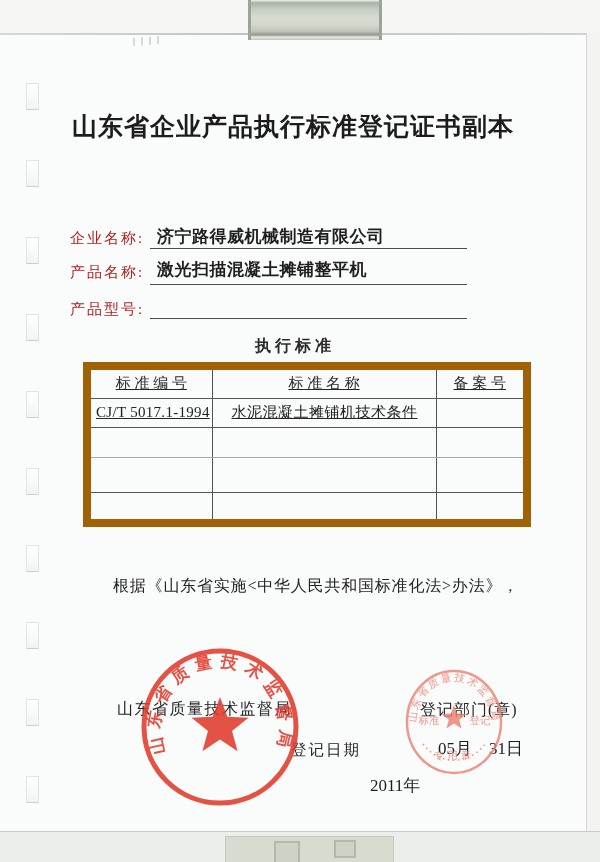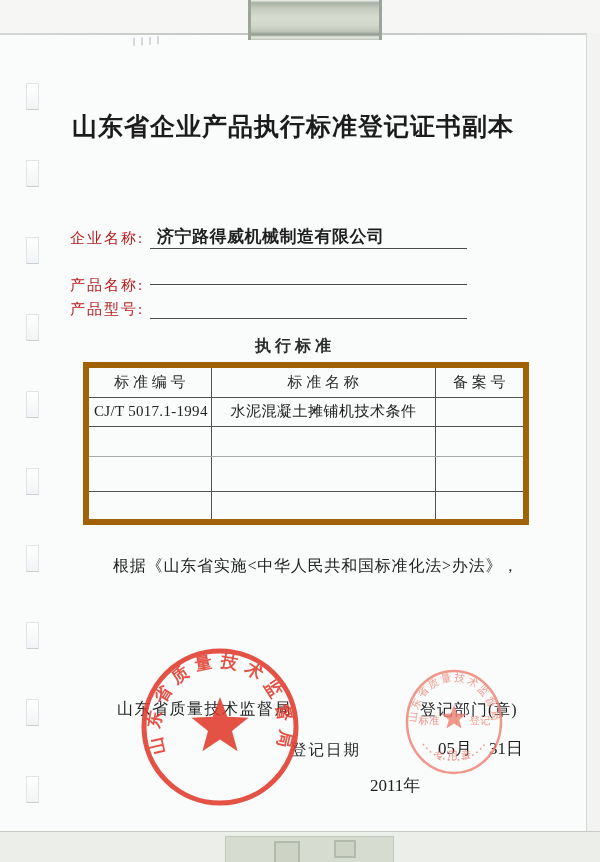--- a/index.html
+++ b/index.html
@@ -46,32 +46,32 @@
   .reg-value{font-size:17px;letter-spacing:.5px;margin-left:22px;color:#1e1e1e;}
   .field-label{position:absolute;left:70px;font-size:15px;letter-spacing:2px;color:#b91c1c;}
   .field-value{position:absolute;left:157px;font-size:17px;font-weight:600;letter-spacing:.5px;color:#1f1f1f;white-space:nowrap;}
   .field-line{position:absolute;left:150px;width:317px;height:1px;background:#4c4c4c;}
   .exec-caption{position:absolute;left:0;right:14px;top:336px;text-align:center;
     font-size:16px;font-weight:600;color:#2a2a2a;}
   table.std-table{
     position:absolute;left:83px;top:362px;width:440px;
     border-collapse:collapse;table-layout:fixed;
   }
-  .std-table{border:6px solid #a16207;}
+  .std-table{border:8px solid #a16207;text-decoration:underline;}
   .std-table th,.std-table td{border:1px solid #515356;padding:0;font-weight:normal;}
   .std-table thead tr{height:32px;}
   .std-table tr.data-row{height:29px;}
   .std-table tr.e1{height:30px;}
   .std-table tr.e2{height:35px;}
   .std-table tr.e3{height:31px;}
   .std-table tr.e1 td{border-bottom-color:#a7abaa;}
   .std-table th{font-size:15px;color:#2a2a2a;text-align:center;}
   .std-table td.c1{font-size:15px;padding-left:5px;white-space:nowrap;overflow:visible;letter-spacing:.3px;color:#222;}
   .std-table td.c2{font-size:15px;padding-left:19px;letter-spacing:.5px;color:#222;}
-  .statement{position:absolute;left:65px;top:547px;width:385px;font-size:16px;letter-spacing:.8px;line-height:37px;color:#242424;}
+  .statement{position:absolute;left:65px;top:567px;width:385px;font-size:16px;letter-spacing:.8px;line-height:37px;color:#242424;}
   .statement .l1{display:block;text-indent:48px;white-space:nowrap;}
   .statement .l2{display:block;}
   .issuer{position:absolute;left:117px;top:699px;font-size:16px;letter-spacing:1.5px;font-weight:500;color:#242424;}
   .dept-label{position:absolute;left:420px;top:700px;font-size:16px;letter-spacing:1px;color:#242424;}
   .date-label{position:absolute;left:291px;top:740px;font-size:15.5px;letter-spacing:2px;color:#242424;}
   .date-part{position:absolute;top:737px;font-size:17px;color:#1e1e1e;}
   .d-year{left:370px;margin-top:37px;}
   .d-month{left:438px;}
   .d-day{left:489px;}
   .seal{position:absolute;z-index:5;pointer-events:none;}
@@ -108,21 +108,22 @@
     </div>
   <div class="smudge"></div>
 
   <h1 class="title">山东省企业产品执行标准登记证书副本</h1>
 
 
   <span class="field-label" style="top:229px">企业名称:</span>
   <span class="field-value" style="top:225px">济宁路得威机械制造有限公司</span>
   <span class="field-line" style="top:248px"></span>
 
-  <span class="field-label" style="top:276px">产品名称:</span>
+  <span class="field-label" style="top:263px">产品名称:</span>
+  <span class="field-value" style="top:258px">激光扫描混凝土摊铺整平机</span>
   <span class="field-line" style="top:284px"></span>
 
   <span class="field-label" style="top:300px">产品型号:</span>
   <span class="field-value" style="top:296px"></span>
   <span class="field-line" style="top:318px"></span>
 
   <div class="exec-caption">执  行  标  准</div>
 
   <table class="std-table">
     <colgroup>

